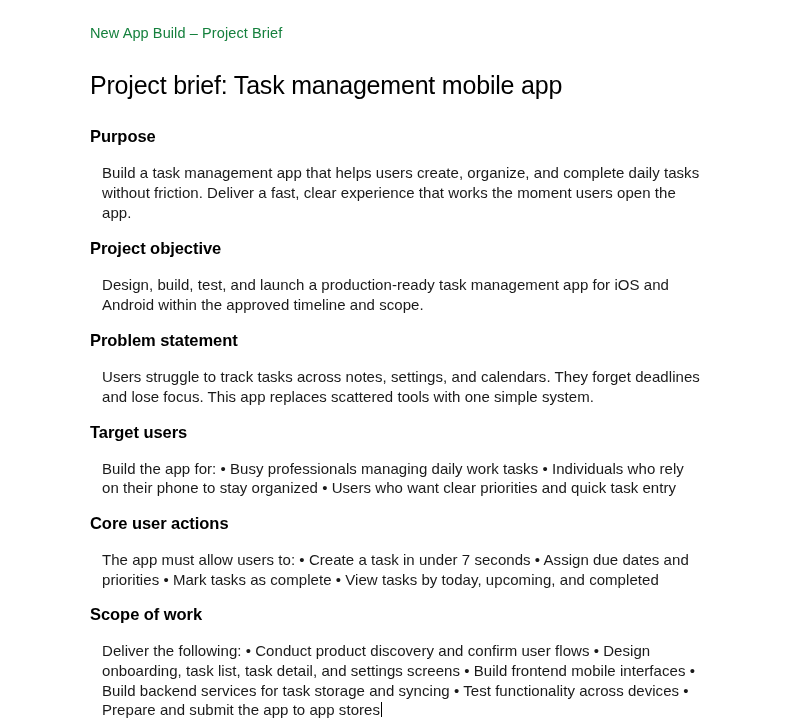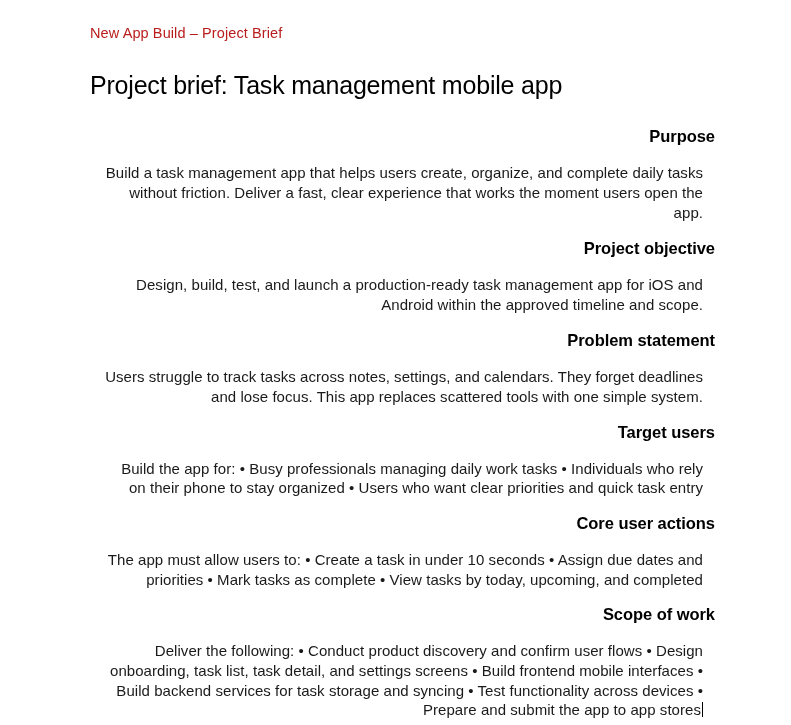--- a/index.html
+++ b/index.html
@@ -19,36 +19,35 @@
   .page {
     box-sizing: border-box;
     width: 791px;
     height: 725px;
     background: #ffffff;
     padding: 24px 76px 0 90px;
   }
   .doc-header {
     font-size: 14.5px;
     line-height: 1.35;
-    color: #b91c1c;
+    color: #15803d;
     font-weight: 400;
     margin: 0 0 26px 0;
     letter-spacing: 0.1px;
   }
   .doc-title {
     font-size: 25px;
     line-height: 1.2;
     font-weight: 400;
     color: #000000;
     margin: 0 0 26px 0;
     letter-spacing: -0.2px;
   }
   .section {
     margin: 0 0 15px 0;
-    text-align: right;
   }
   .section-heading {
     font-size: 16.5px;
     line-height: 1.25;
     font-weight: 700;
     color: #000000;
     margin: 0 0 17px 0;
     letter-spacing: -0.05px;
   }
   .section-body {
@@ -97,21 +96,21 @@
     <p class="section-body">Users struggle to track tasks across notes, settings, and calendars. They forget deadlines and lose focus. This app replaces scattered tools with one simple system.</p>
   </div>
 
   <div class="section tight">
     <h2 class="section-heading">Target users</h2>
     <p class="section-body">Build the app for: • Busy professionals managing daily work tasks • Individuals who rely on their phone to stay organized • Users who want clear priorities and quick task entry</p>
   </div>
 
   <div class="section tight">
     <h2 class="section-heading">Core user actions</h2>
-    <p class="section-body">The app must allow users to: • Create a task in under 10 seconds • Assign due dates and priorities • Mark tasks as complete • View tasks by today, upcoming, and completed</p>
+    <p class="section-body">The app must allow users to: • Create a task in under 7 seconds • Assign due dates and priorities • Mark tasks as complete • View tasks by today, upcoming, and completed</p>
   </div>
 
   <div class="section tight">
     <h2 class="section-heading">Scope of work</h2>
     <p class="section-body"><span>Deliver the following: • Conduct product discovery and confirm user flows • Design onboarding, task list, task detail, and settings screens • Build frontend mobile interfaces • Build backend services for task storage and syncing • Test functionality across devices • Prepare and submit the app to app stores</span><span class="caret"></span></p>
   </div>
 
 </div>
 
 </body></html>

